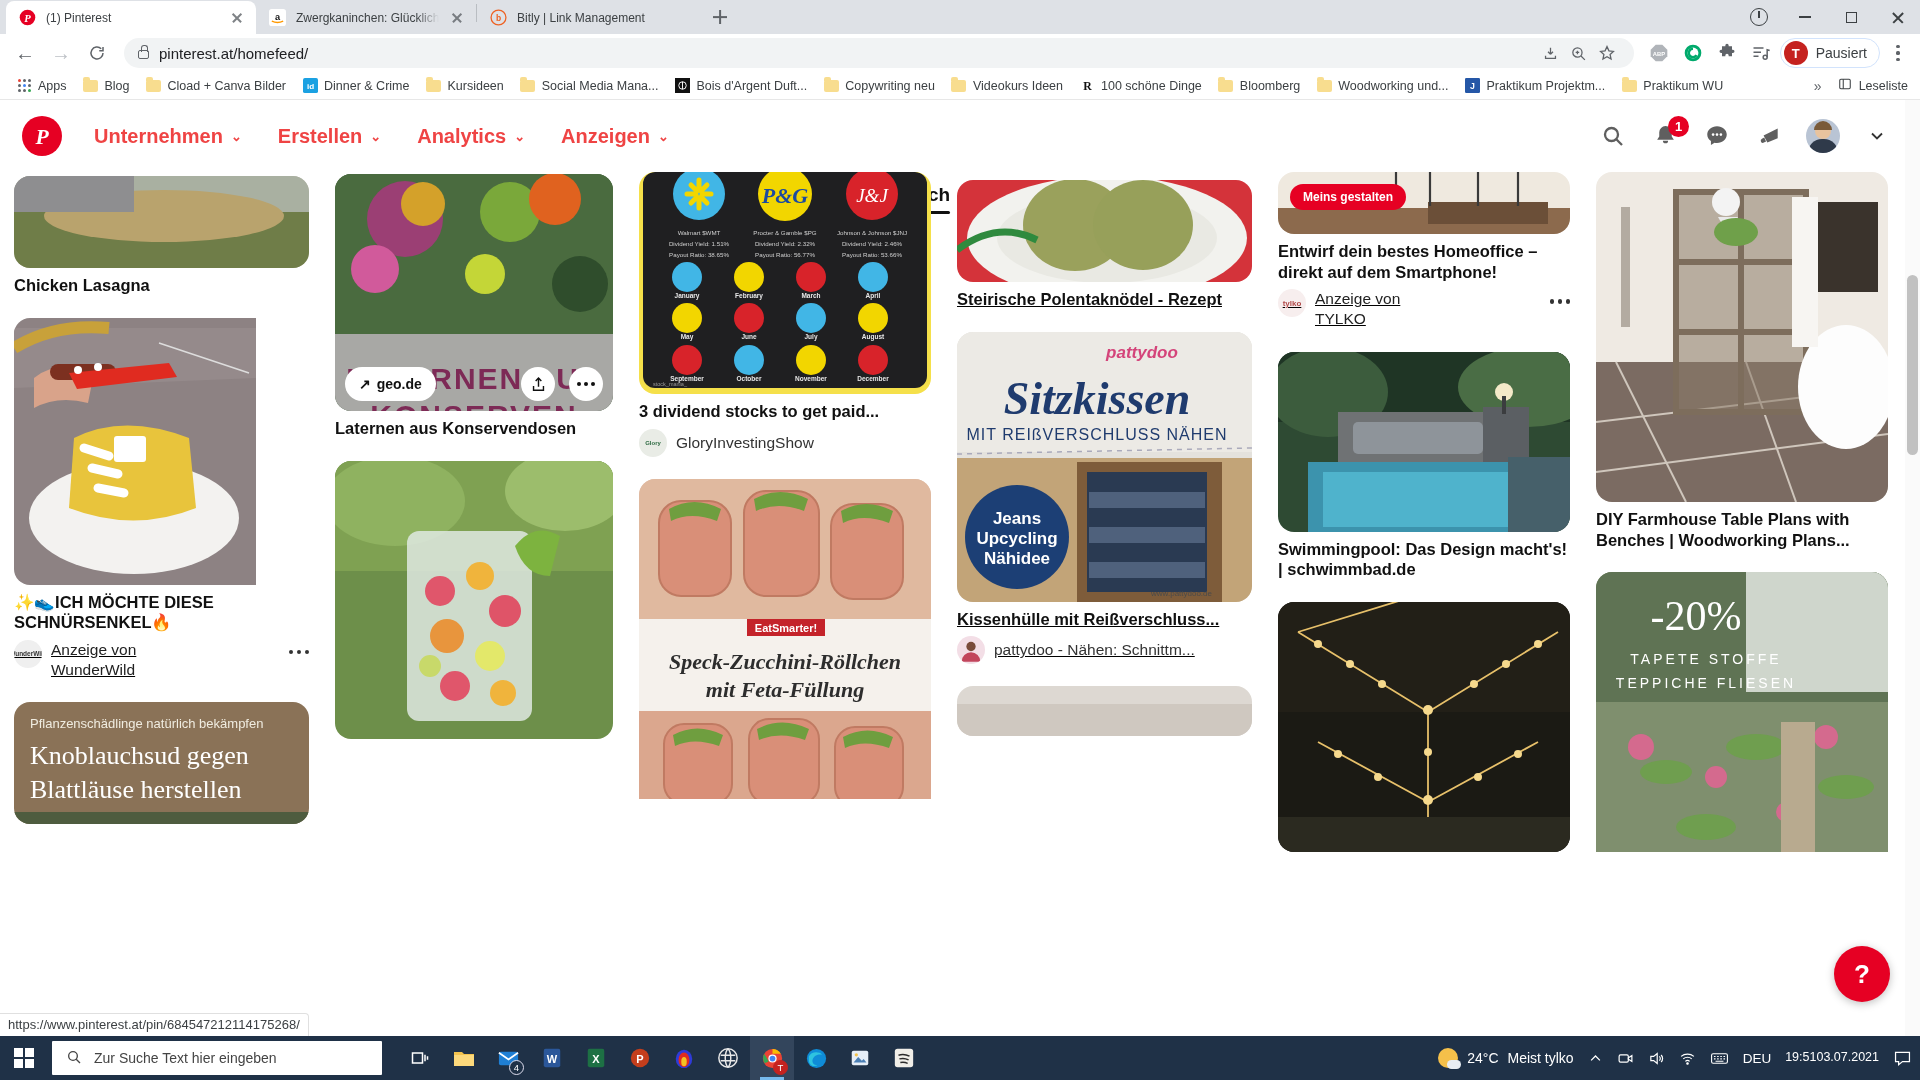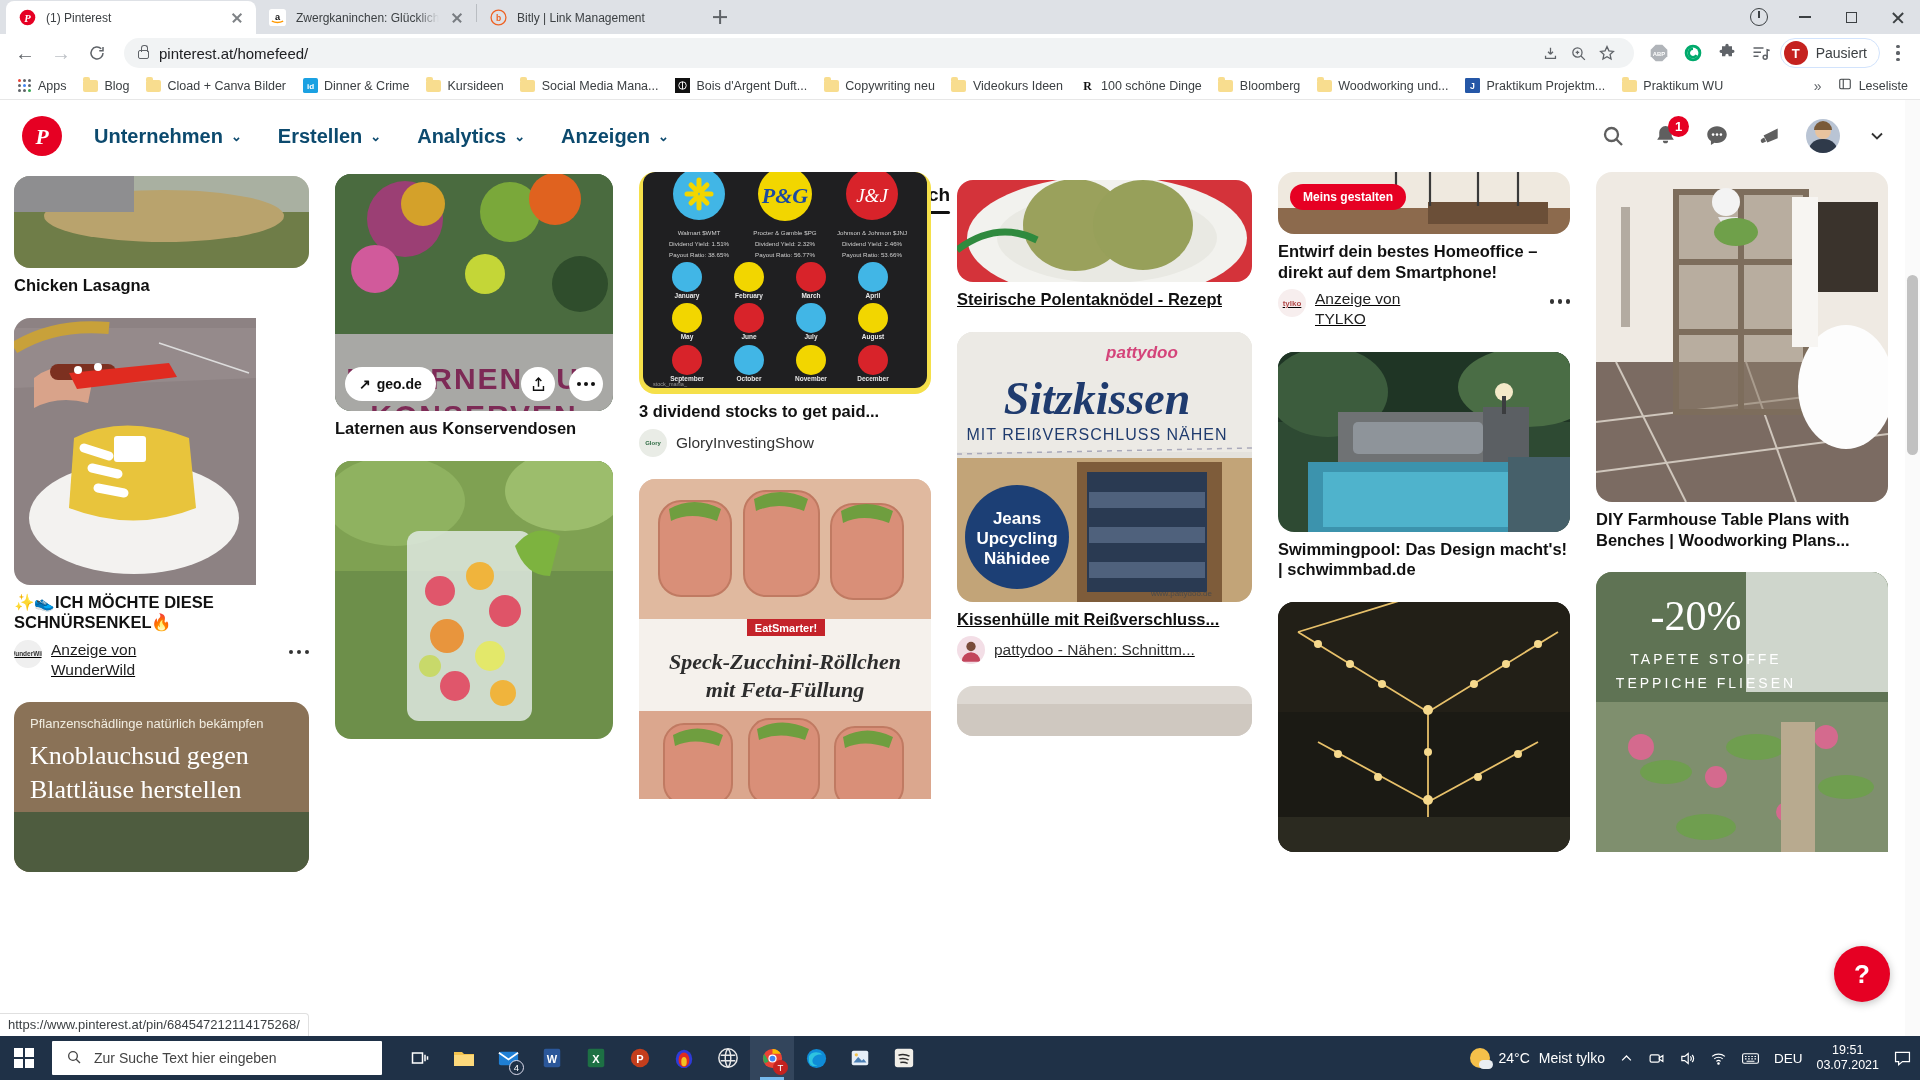--- a/index.html
+++ b/index.html
@@ -112,21 +112,21 @@
   .leseliste { display:flex;align-items:center;gap:7px; font-size:12.5px;color:#3c4043;}
 
   
   .page { position:relative; width:1920px; height: calc(1080px - 100px - 44px); background:#fff; overflow:hidden;}
   .pin-header {
     height: 72px; display:flex; align-items:center; padding: 0 22px; gap: 0;
     background:#fff;
   }
   .pin-logo { width:40px;height:40px;border-radius:50%;background:#e60023;display:flex;align-items:center;justify-content:center;
     color:#fff;font-size:26px;font-weight:bold;font-family:"Liberation Serif",serif; margin-right:14px;}
-  .navitem { display:flex;align-items:center;gap:8px; font-size:20px;font-weight:bold;color:#0c4a6e; padding: 10px 18px; border-radius:22px;}
+  .navitem { display:flex;align-items:center;gap:8px; font-size:20px;font-weight:bold;color:#ef4444; padding: 10px 18px; border-radius:22px;}
   .chev { font-size:13px; font-weight:bold; }
   .pin-header-right { margin-left:auto; display:flex;align-items:center;gap:22px; padding-right:6px;}
   .hicon { width:30px;height:30px;display:flex;align-items:center;justify-content:center;color:#5f5f5f;position:relative;}
   .badge {
     position:absolute; top:-5px; right:-9px; min-width:21px;height:21px;border-radius:11px;
     background:#e60023;color:#fff;font-size:13px;font-weight:bold;
     display:flex;align-items:center;justify-content:center; padding:0 5px;
   }
   .pin-avatar { width:34px;height:34px;border-radius:50%;overflow:hidden;background:#b9c4d4; position:relative;}
   .pin-avatar .head{position:absolute;left:9px;top:4px;width:16px;height:16px;border-radius:50%;background:#e8c39e;}
@@ -208,21 +208,21 @@
   .tb-icons { display:flex; align-items:center; gap:0px; margin-left: 16px; }
   .tbi { width:44px;height:44px;display:flex;align-items:center;justify-content:center; position:relative;}
   .tbi.active { background:#33455c; }
   .tbi.active::after{content:'';position:absolute;left:10px;right:10px;bottom:0;height:3px;background:#76b9ed;}
   .sysnum { position:absolute; right:6px; bottom:5px; width:15px;height:15px;border-radius:50%;background:#1f3147;
     border:1.5px solid #dde; color:#fff; font-size:9.5px; display:flex;align-items:center;justify-content:center;}
   .tray { margin-left:auto; display:flex; align-items:center; gap:14px; padding-right:8px; color:#fff; font-size:13.5px;}
   .weather { display:flex;align-items:center;gap:9px; font-size:14px;}
   .sun { width:20px;height:20px;border-radius:50%;background:#f5c04a; position:relative; }
   .sun::after{content:'';position:absolute;right:-3px;bottom:-1px;width:14px;height:9px;border-radius:7px;background:#e9edf2;}
-  .clock { display:flex;flex-direction:column;align-items:center; line-height:1.22; font-size:12.5px;}
+  .clock { display:flex;flex-direction:row;align-items:center; line-height:1.22; font-size:12.5px;}
   .tray-ico { display:flex;align-items:center;justify-content:center; color:#fff; }
 </style>
 </head>
 <body>
 
 <div class="browser">
 
   <div class="tabstrip">
     <div class="tab active">
       <span class="tab-fav">
@@ -584,21 +584,21 @@
             </span>
             <span class="dots3">
                 <i></i>
                 <i></i>
                 <i></i>
               </span>
           </div>
         </div>
 
         <div class="pin">
-          <div class="pimg" style="height:170px;">
+          <div class="pimg" style="height:122px;">
             <svg class="art" viewBox="0 0 295 170" preserveAspectRatio="none" style="height:170px">
               <rect width="295" height="170" fill="#8a7257"></rect>
               <rect y="110" width="295" height="60" fill="#4e5c3f"></rect>
               <text x="16" y="26" font-size="13" fill="#f0ece0" font-family="Liberation Sans, sans-serif">Pflanzenschädlinge natürlich bekämpfen</text>
               <text x="16" y="62" font-size="26" fill="#ffffff" font-family="Liberation Serif, serif">Knoblauchsud gegen</text>
               <text x="16" y="96" font-size="26" fill="#ffffff" font-family="Liberation Serif, serif">Blattläuse herstellen</text>
             </svg>
           </div>
         </div>
       </div>

